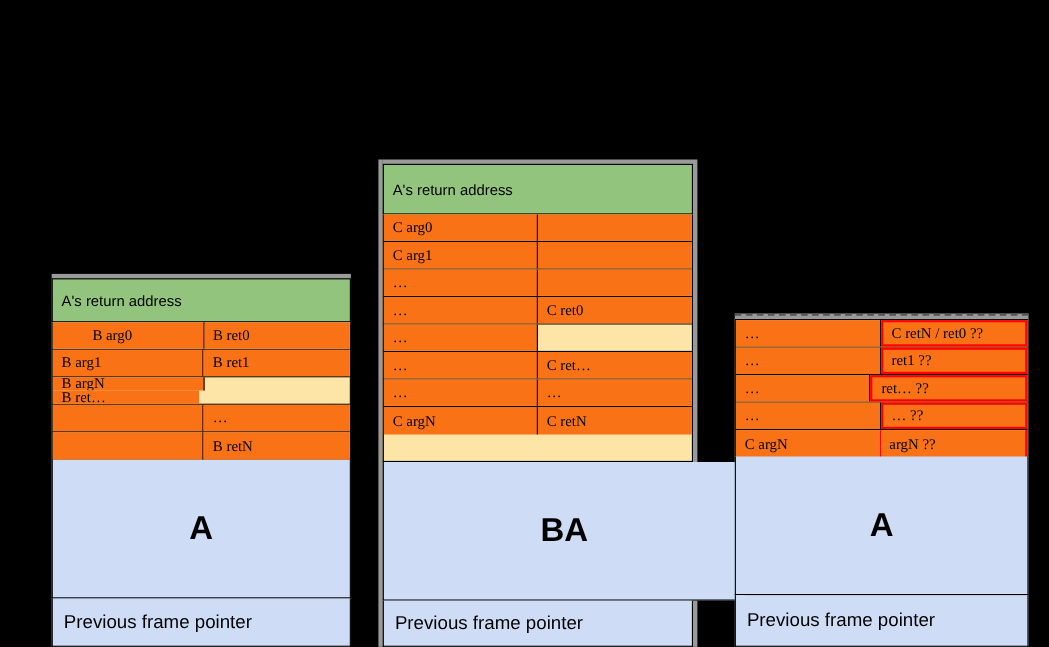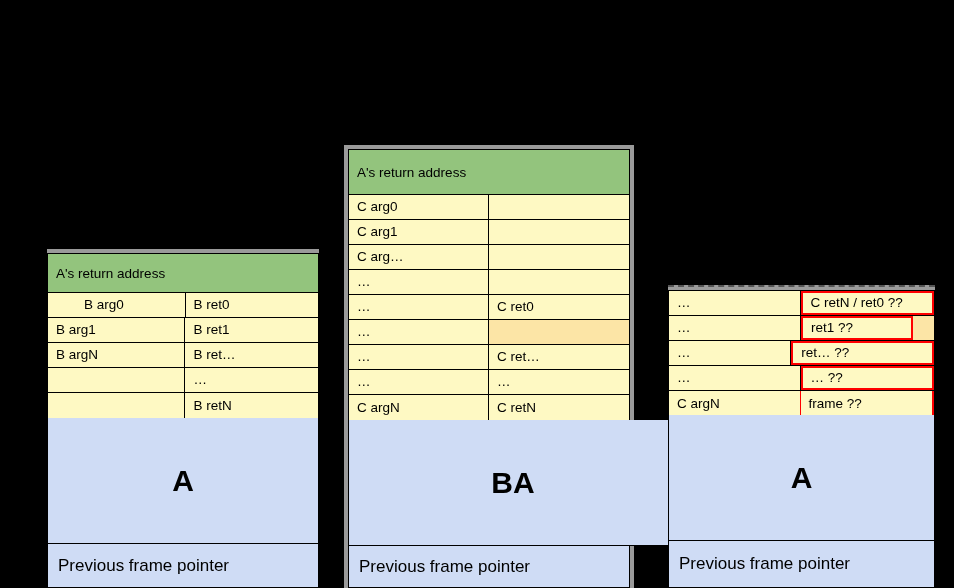--- a/index.html
+++ b/index.html
@@ -57,21 +57,21 @@
   .hdr-green {
     background: #93c47d;
     border: 1px solid #000000;
     box-sizing: border-box;
     display: flex;
     align-items: center;
     padding-left: 8px;
     font-size: 13.5px;
   }
 
-  .yellow { background: #fef9c3; }
+  .yellow { background: #f97316; font-family: Liberation Serif, serif; }
 
   .split-left {
     border-right: 1px solid #000000;
   }
 
   .body-block {
     box-sizing: border-box;
     background: #cfdcf5;
     border: 1px solid #000000;
     border-top: none;
@@ -121,21 +121,21 @@
 
   <div class="grid" style="position:absolute; left:0px; top:40px; width:272px; height:125px; background:#fce5a6;">
     <div class="row" style="height:25px;">
       <div class="cell yellow split-left" style="width:138px;padding-left:36px;">B arg0</div>
       <div class="cell yellow" style="width:133px;">B ret0</div>
     </div>
     <div class="row" style="height:25px;">
       <div class="cell yellow split-left" style="width:138px;">B arg1</div>
       <div class="cell yellow" style="width:133px;">B ret1</div>
     </div>
-    <div class="row" style="height:25px;">
+    <div class="row" style="height:25px;flex-direction:column;">
       <div class="cell yellow split-left" style="width:138px;">B argN</div>
       <div class="cell yellow" style="width:133px;">B ret…</div>
     </div>
     <div class="row" style="height:25px;">
       <div class="cell yellow split-left" style="width:138px;"></div>
       <div class="cell yellow" style="width:133px;">…</div>
     </div>
     <div class="row" style="height:25px;">
       <div class="cell yellow split-left" style="width:138px;"></div>
       <div class="cell yellow" style="width:133px;">B retN</div>
@@ -164,24 +164,20 @@
   <div class="grid" style="position:absolute; left:0px; top:46px; width:282px; height:225px; background:#fce5a6;">
     <div class="row" style="height:25px;">
       <div class="cell yellow split-left" style="width:140px;">C arg0</div>
       <div class="cell yellow" style="width:140px;"></div>
     </div>
     <div class="row" style="height:25px;">
       <div class="cell yellow split-left" style="width:140px;">C arg1</div>
       <div class="cell yellow" style="width:140px;"></div>
     </div>
     <div class="row" style="height:25px;">
-      <div class="cell yellow split-left" style="width:140px;">C arg…</div>
-      <div class="cell yellow" style="width:140px;"></div>
-    </div>
-    <div class="row" style="height:25px;">
       <div class="cell yellow split-left" style="width:140px;">…</div>
       <div class="cell yellow" style="width:140px;"></div>
     </div>
     <div class="row" style="height:25px;">
       <div class="cell yellow split-left" style="width:140px;">…</div>
       <div class="cell yellow" style="width:140px;">C ret0</div>
     </div>
     <div class="row" style="height:25px;">
       <div class="cell yellow split-left" style="width:140px;">…</div>
       <div class="cell yellow" style="width:140px;margin-top:24px;">C ret1</div>
@@ -213,33 +209,33 @@
 
   <div class="shadow-top dashed-top" style="left:0px; top:-5px; width:267px; height:5px;"></div>
 
   <div class="grid" style="position:absolute; left:0px; top:0px; width:267px; height:125px; background:#fce5a6; border-top:1px solid #000000;">
     <div class="row" style="height:25px;">
       <div class="cell yellow split-left" style="width:132px;">…</div>
       <div class="cell yellow red-box" style="width:134px;">C retN / ret0 ??</div>
     </div>
     <div class="row" style="height:25px;">
       <div class="cell yellow split-left" style="width:132px;">…</div>
-      <div class="cell yellow red-box" style="width:112px;">ret1 ??</div>
+      <div class="cell yellow red-box" style="width:134px;">ret1 ??</div>
     </div>
     <div class="row" style="height:25px;">
       <div class="cell yellow split-left" style="width:132px;">…</div>
       <div class="cell yellow red-box" style="width:154px;">ret… ??</div>
     </div>
     <div class="row" style="height:25px;">
       <div class="cell yellow split-left" style="width:132px;">…</div>
       <div class="cell yellow red-box" style="width:134px;">… ??</div>
     </div>
     <div class="row" style="height:25px;">
       <div class="cell yellow split-left" style="width:132px; border-right:1px solid #ff0000;">C argN</div>
-      <div class="cell yellow" style="width:134px; border-right:2px solid #ff0000;">frame ??</div>
+      <div class="cell yellow" style="width:134px; border-right:2px solid #ff0000;">argN ??</div>
     </div>
   </div>
 
   <div class="body-block" style="position:absolute; left:0px; top:125px; width:267px; height:126px;">
     <span>A</span>
   </div>
 
   <div class="pfp" style="position:absolute; left:0px; top:251px; width:267px; height:47px;">
     <span>Previous frame pointer</span>
   </div>

